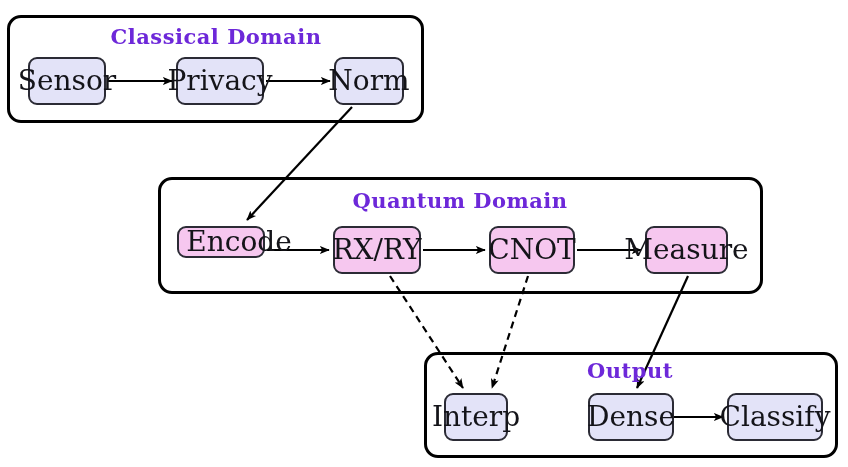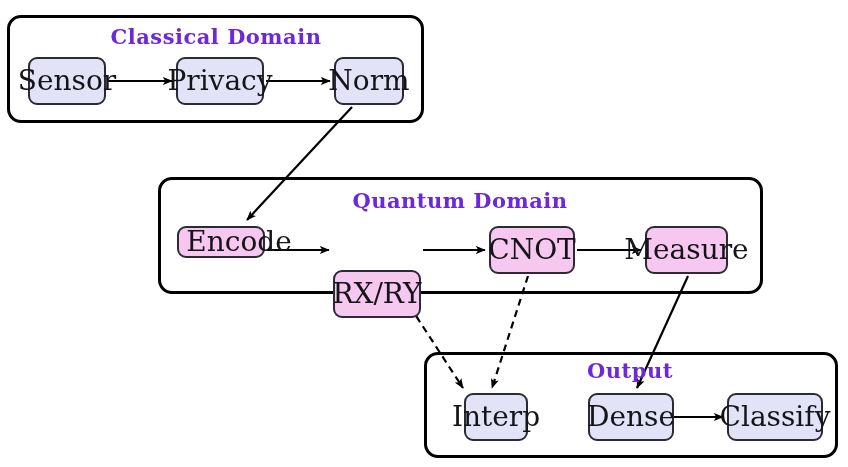--- a/index.html
+++ b/index.html
@@ -88,20 +88,20 @@
   <div class="group" style="left: 158px; top: 177px; width: 605px; height: 117px; border-color: rgb(0, 0, 0);"></div>
   <div class="group-title" style="left: 460px; top: 188px;">Quantum Domain</div>
 
   <div class="group" style="left: 424px; top: 352px; width: 414px; height: 106px; border-color: rgb(0, 0, 0);"></div>
   <div class="group-title" style="left: 630px; top: 358px;">Output</div>
 
   <div class="node classical" style="left: 28px; top: 57px; width: 78px; height: 48px; border-color: rgb(43, 43, 53); background: rgb(227, 227, 248);">Sensor</div>
   <div class="node classical" style="left: 176px; top: 57px; width: 88px; height: 48px; border-color: rgb(43, 43, 53); background: rgb(227, 227, 248);">Privacy</div>
   <div class="node classical" style="left: 334px; top: 57px; width: 70px; height: 48px; border-color: rgb(43, 43, 53); background: rgb(227, 227, 248);">Norm</div>
   <div class="node quantum" style="left: 177px; top: 226px; width: 88px; height: 32px; border-color: rgb(43, 43, 53); background: rgb(246, 199, 239); padding-left: 36px;">Encode</div>
-  <div class="node quantum" style="left: 333px; top: 226px; width: 88px; height: 48px; border-color: rgb(43, 43, 53); background: rgb(246, 199, 239); margin-top: 44px;">RX/RY</div>
+  <div class="node quantum" style="left: 333px; top: 226px; width: 88px; height: 48px; border-color: rgb(43, 43, 53); background: rgb(246, 199, 239);">RX/RY</div>
   <div class="node quantum" style="left: 489px; top: 226px; width: 86px; height: 48px; border-color: rgb(43, 43, 53); background: rgb(246, 199, 239);">CNOT</div>
   <div class="node quantum" style="left: 645px; top: 226px; width: 83px; height: 48px; border-color: rgb(43, 43, 53); background: rgb(246, 199, 239);">Measure</div>
-  <div class="node output" style="left: 444px; top: 393px; width: 64px; height: 48px; border-color: rgb(43, 43, 53); background: rgb(227, 227, 248); margin-left: 20px;">Interp</div>
+  <div class="node output" style="left: 444px; top: 393px; width: 64px; height: 48px; border-color: rgb(43, 43, 53); background: rgb(227, 227, 248);">Interp</div>
   <div class="node output" style="left: 588px; top: 393px; width: 86px; height: 48px; border-color: rgb(43, 43, 53); background: rgb(227, 227, 248);">Dense</div>
   <div class="node output" style="left: 727px; top: 393px; width: 96px; height: 48px; border-color: rgb(43, 43, 53); background: rgb(227, 227, 248);">Classify</div>
 
 </div>
 
 </body></html>

